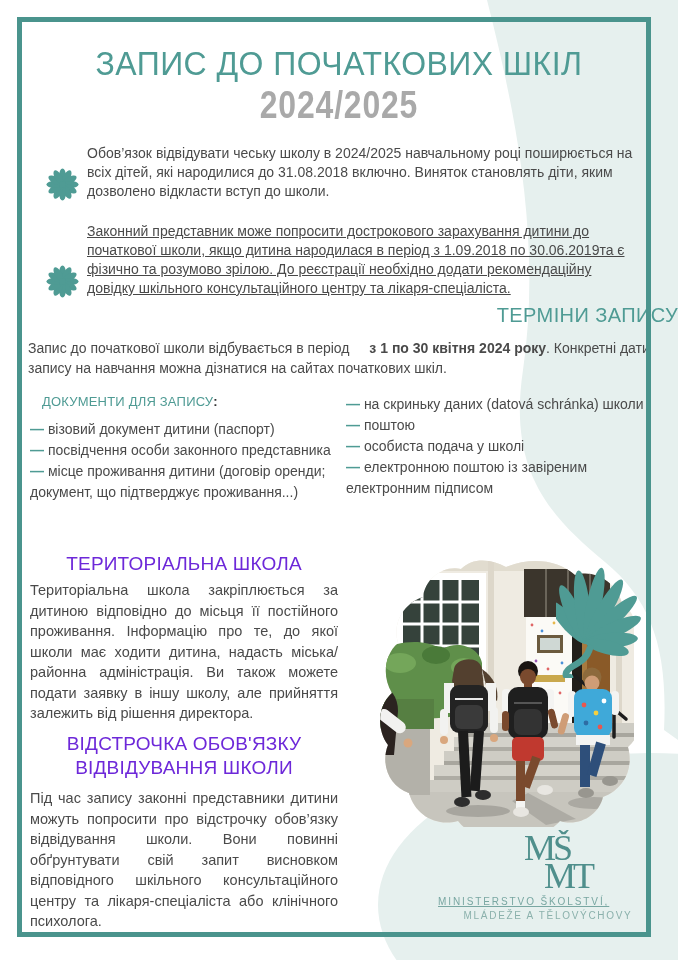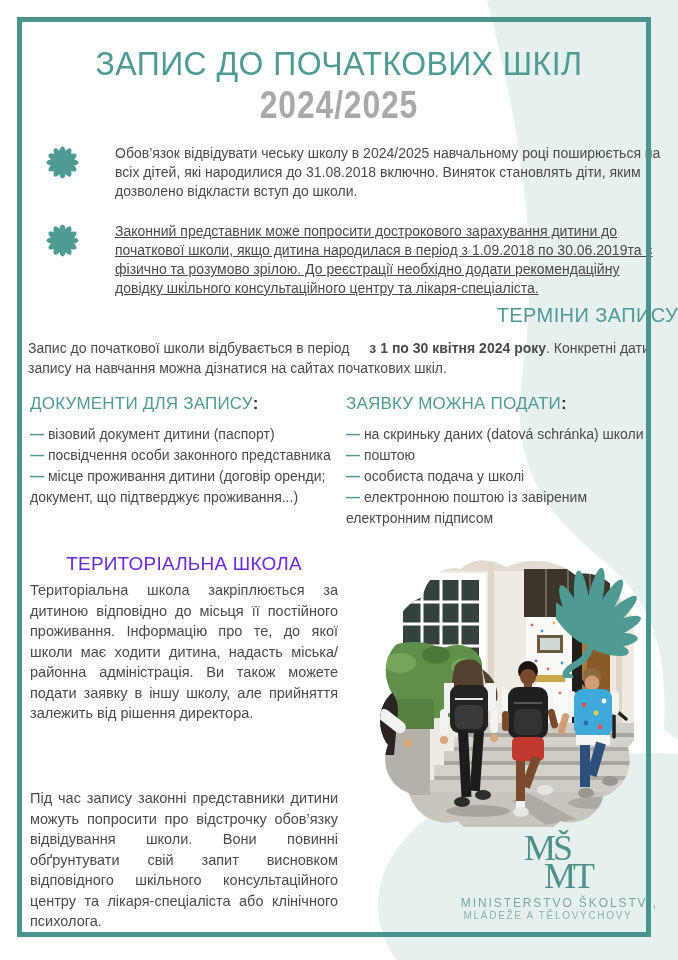--- a/index.html
+++ b/index.html
@@ -6,37 +6,37 @@
   .page{position:relative;width:678px;height:960px;background:#ffffff;overflow:hidden;
         font-family:"Liberation Sans","DejaVu Sans",sans-serif;color:#474747;}
   .bg-blobs{position:absolute;left:0;top:0;z-index:0;}
   .frame{position:absolute;left:17px;top:17px;width:634px;height:920px;
          border:5px solid #4A948D;box-sizing:border-box;z-index:3;pointer-events:none;}
   .abs{position:absolute;z-index:2;}
   .title{left:0;right:0;top:44px;text-align:center;color:#4F9B94;font-size:34px;
          letter-spacing:.5px;transform:scaleX(.94);white-space:nowrap;}
   .year{left:0;right:0;top:84px;text-align:center;color:#A9A9A9;font-size:38px;font-weight:700;
         transform:scaleX(.84);letter-spacing:1px;}
-  .bullet{display:flex;gap:36px;}
+  .bullet{display:flex;gap:8px;align-items:flex-end;}
   .bullet .txt{font-size:14px;line-height:19px;color:#4a4a4a;width:552px;}
   .bullet-icon{width:33px;height:33px;flex:0 0 33px;margin-top:2px;}
   .sec-h{color:#4F9B94;font-size:20px;letter-spacing:.4px;text-align:right;}
   .terms-p{font-size:14px;line-height:20px;color:#4a4a4a;}
-  .col-h{color:#4F9B94;font-size:17px;letter-spacing:.2px;margin-bottom:10px;white-space:nowrap;}
+  .col-h{color:#4F9B94;font-size:13px;letter-spacing:.2px;margin-bottom:10px;white-space:nowrap;margin-left:12px;}
   .col-h .colon{color:#303030;font-weight:700;}
   .li{font-size:14px;line-height:21px;color:#4a4a4a;}
   .dash{color:#4F9B94;font-weight:700;}
   .just{font-size:14.5px;line-height:20.5px;text-align:justify;color:#4a4a4a;}
   .sub-h{color:#6d28d9;font-size:19px;line-height:24px;text-align:center;letter-spacing:.2px;}
   .b{font-weight:700;margin-left:16px;}
   .photo-wrap{left:378px;top:558px;width:256px;height:270px;}
   .leaf-wrap{left:556px;top:556px;width:108px;height:122px;z-index:2;}
   .logo-mono{left:520px;top:830px;width:100px;height:62px;}
-  .cap1{left:438px;top:896px;width:220px;text-align:right;color:#79A7A2;font-size:12px;
-        letter-spacing:1.9px;white-space:nowrap;}
+  .cap1{left:438px;top:896px;width:220px;text-align:left;color:#79A7A2;font-size:10px;
+        letter-spacing:1.9px;white-space:nowrap;text-decoration:underline;}
   .cap2{left:438px;top:910px;width:220px;text-align:center;color:#8BB1AC;font-size:10px;
         letter-spacing:1.7px;white-space:nowrap;}
 </style>
 </head>
 <body>
 
 <div class="page">
 
   <svg class="bg-blobs" width="678" height="960" viewBox="0 0 678 960">
     <path d="M487,0 C515,110 542,240 523,370 C508,470 548,515 605,562
@@ -108,23 +108,20 @@
       <span class="dash">—</span>
       <span>посвідчення особи законного представника</span>
     </div>
     <div class="li">
       <span class="dash">—</span>
       <span>місце проживання дитини (договір оренди; документ, що підтверджує проживання...)</span>
     </div>
   </div>
 
   <div class="abs" style="left:346px;top:394px;width:302px;">
-    <div class="col-h">
-      <span>ЗАЯВКУ МОЖНА ПОДАТИ</span><span class="colon">:</span>
-    </div>
     <div class="li">
       <span class="dash">—</span>
       <span>на скриньку даних (datová schránka) школи</span>
     </div>
     <div class="li">
       <span class="dash">—</span>
       <span>поштою</span>
     </div>
     <div class="li">
       <span class="dash">—</span>
@@ -132,20 +129,24 @@
     </div>
     <div class="li">
       <span class="dash">—</span>
       <span>електронною поштою із завіреним електронним підписом</span>
     </div>
   </div>
 
   <div class="abs sub-h" style="left:30px;top:552px;width:308px;">ТЕРИТОРІАЛЬНА ШКОЛА</div>
   <div class="abs just" style="left:30px;top:580px;width:308px;">Територіальна школа закріплюється за дитиною відповідно до місьця її постійного проживання. Інформацію про те, до якої школи має ходити дитина, надасть міська/районна адміністрація. Ви також можете подати заявку в іншу школу, але прийняття залежить від рішення директора.</div>
 
+  <div class="abs sub-h" style="left:30px;top:732px;width:308px;">
+    <div>ВІДСТРОЧКА ОБОВ'ЯЗКУ</div>
+    <div>ВІДВІДУВАННЯ ШКОЛИ</div>
+  </div>
   <div class="abs just" style="left:30px;top:788px;width:308px;">Під час запису законні представники дитини можуть попросити про відстрочку обов’язку відвідування школи. Вони повинні обґрунтувати свій запит висновком відповідного шкільного консультаційного центру та лікаря-спеціаліста або клінічного психолога.</div>
 
   <svg class="abs photo-wrap" viewBox="0 0 256 268">
     <defs>
       <clipPath id="pb">
         <path d="M128,8 C151,-2 180,0 197,16 C216,10 238,22 244,44 C256,52 262,70 256,86
                  C268,102 268,124 256,138 C266,154 264,176 250,188 C256,210 246,230 225,238
                  C221,256 201,268 182,262 C170,276 148,280 133,270 C115,282 92,278 80,262
                  C58,268 37,256 31,234 C12,228 2,206 10,186 C-2,170 0,146 14,134
                  C4,118 6,96 20,84 C14,64 26,44 45,38 C47,20 65,6 83,10 C95,-2 113,0 128,8 Z"></path>

